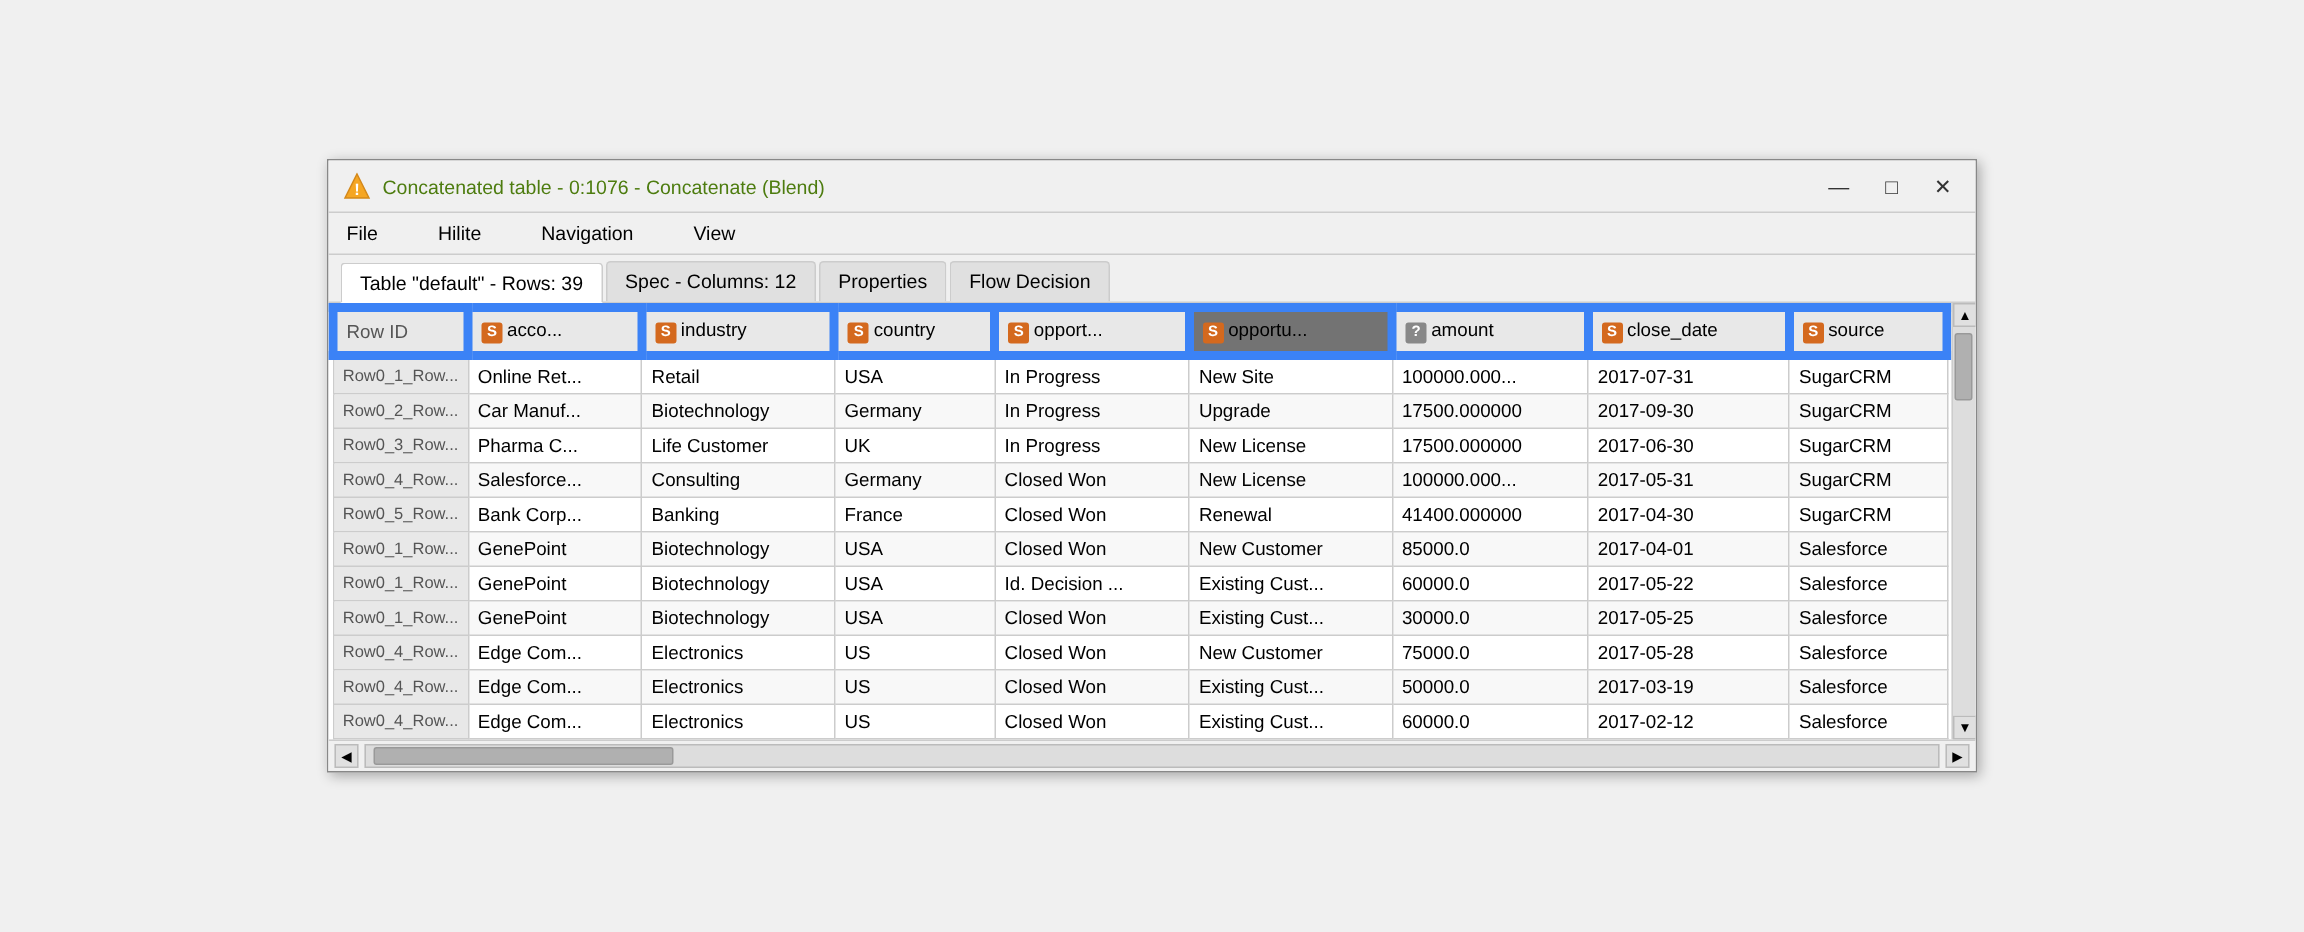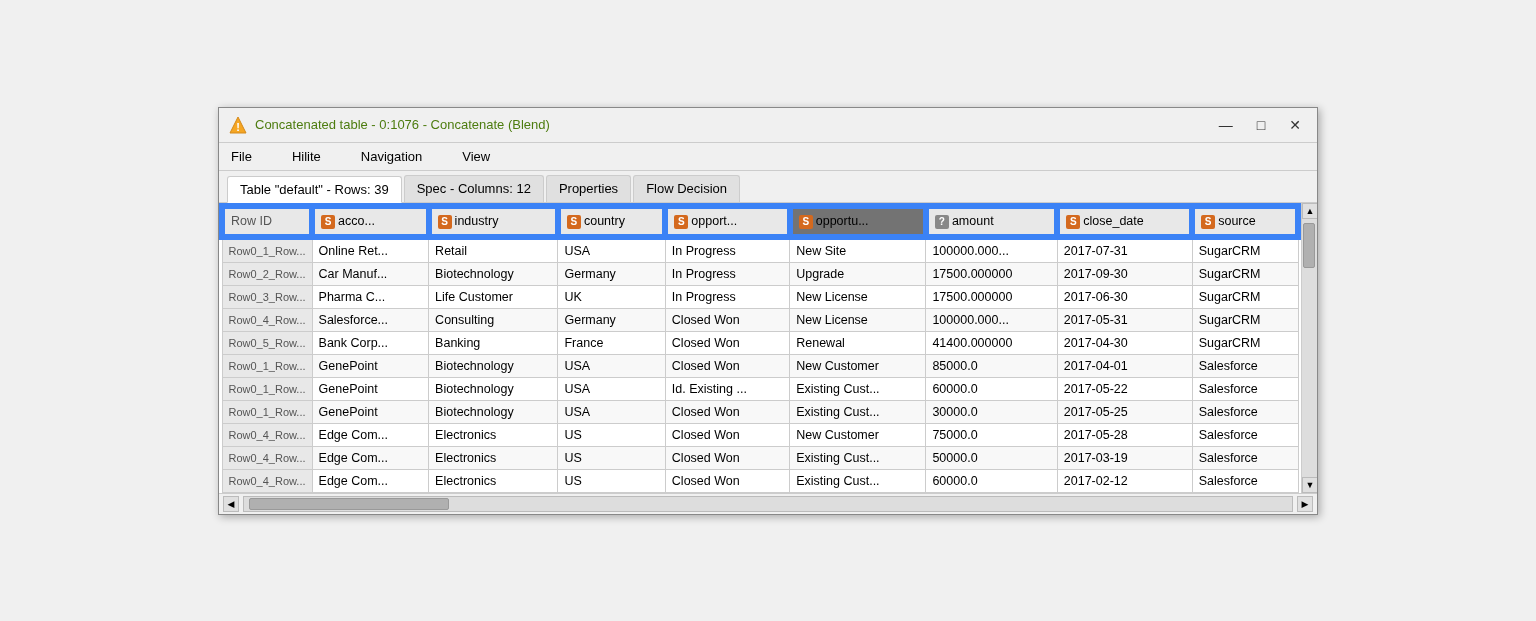--- a/index.html
+++ b/index.html
@@ -334,21 +334,21 @@
     <td>New Customer</td>
     <td>85000.0</td>
     <td>2017-04-01</td>
     <td>Salesforce</td>
   </tr>
               <tr>
     <td class="row-num-col">Row0_1_Row...</td>
     <td>GenePoint</td>
     <td>Biotechnology</td>
     <td>USA</td>
-    <td>Id. Existing ...</td>
+    <td>Id. Decision ...</td>
     <td>Existing Cust...</td>
     <td>60000.0</td>
     <td>2017-05-22</td>
     <td>Salesforce</td>
   </tr>
               <tr>
     <td class="row-num-col">Row0_1_Row...</td>
     <td>GenePoint</td>
     <td>Biotechnology</td>
     <td>USA</td>

